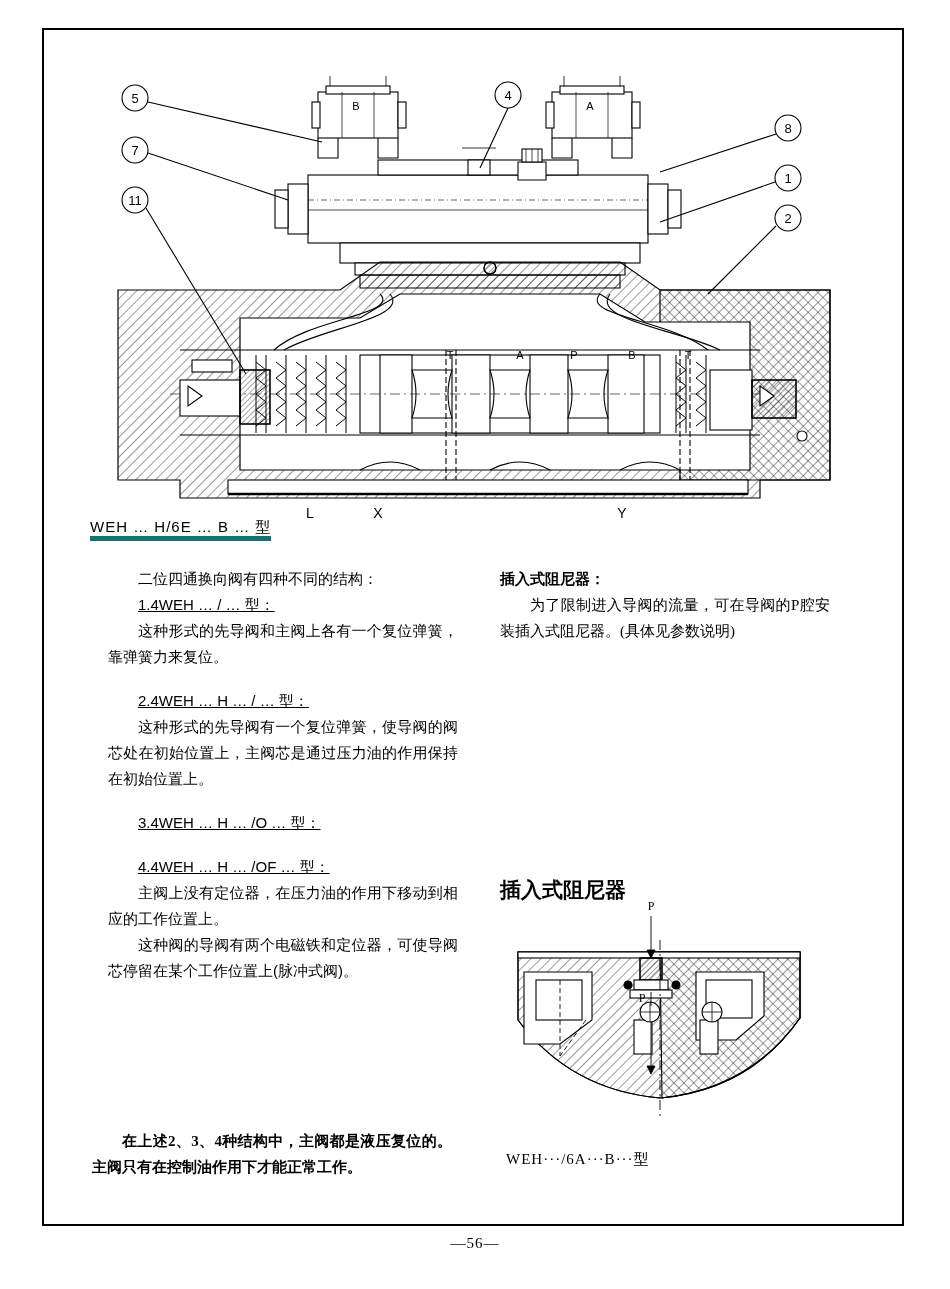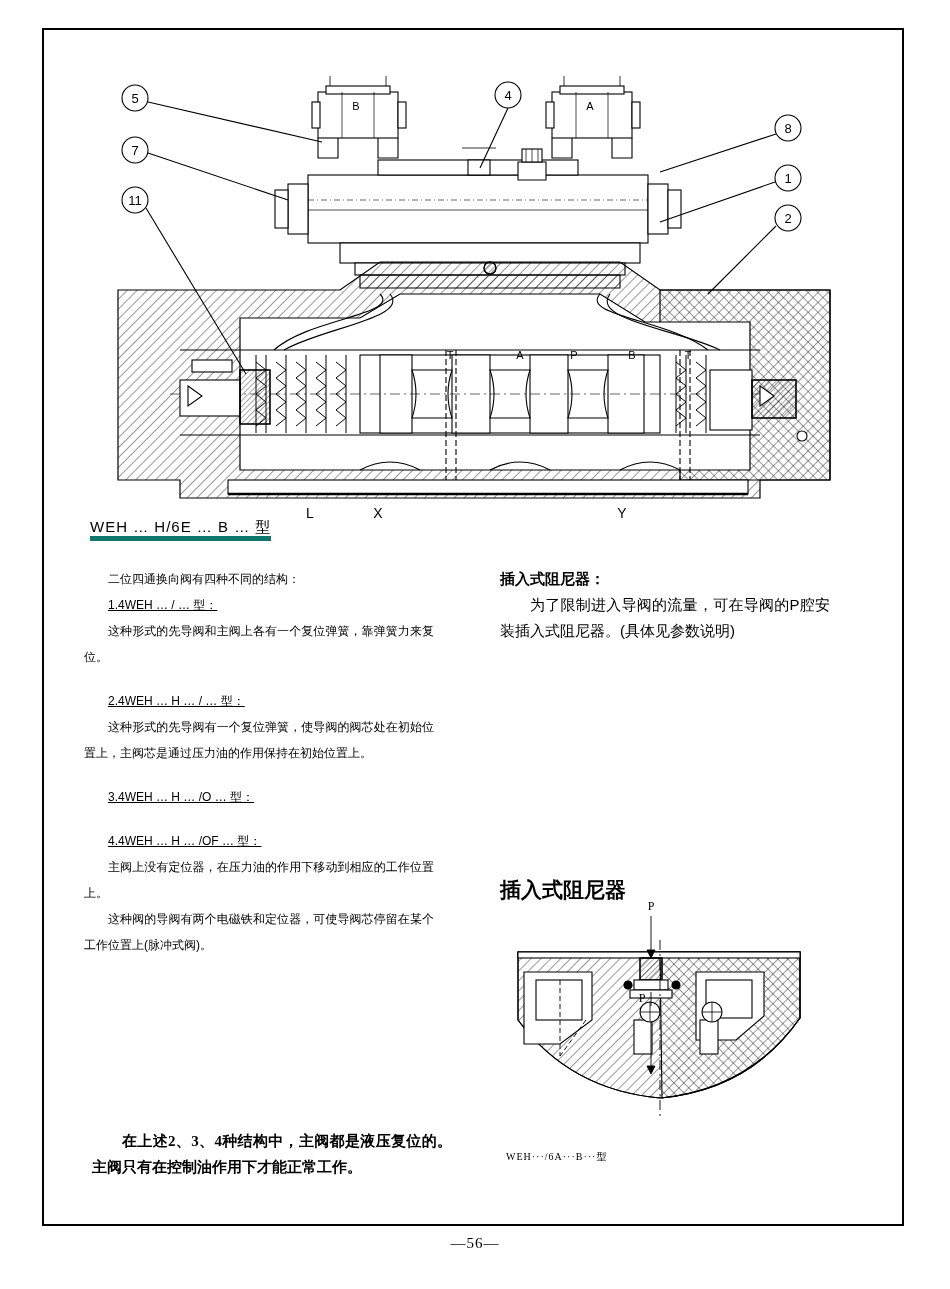--- a/index.html
+++ b/index.html
@@ -51,33 +51,33 @@
     font-size: 15px;
     letter-spacing: 1px;
     font-family: "Liberation Sans", sans-serif;
     white-space: nowrap;
   }
   .caption-main .u { border-bottom: 5px solid #0f766e; padding-bottom: 1px;}
 
   
   .col-left {
     position: absolute;
-    left: 84px; top: 566px;
+    left: 108px; top: 566px;
     width: 350px;
-    font-size: 12px;
+    font-size: 15px;
     line-height: 26px;
     font-family: "Liberation Sans", sans-serif;
   }
   .col-right {
     position: absolute;
     left: 500px; top: 566px;
     width: 330px;
     font-size: 15px;
     line-height: 26px;
-    font-family: Liberation Sans, sans-serif;
+    font-family: Liberation Serif, serif;
   }
   .p { margin: 0 0 0 0; text-align: justify; }
   .indent { text-indent: 2em; }
   .gap { height: 18px; }
   .bold { font-weight: bold; }
   .ul { text-decoration: underline; }
 
   .sub-figure-title {
     position: absolute;
     left: 500px; top: 876px;
@@ -86,21 +86,21 @@
     font-family: Liberation Sans, sans-serif;
   }
   .figure-damper {
     position: absolute;
     left: 500px; top: 880px;
     width: 330px; height: 260px;
   }
   .caption-damper {
     position: absolute;
     left: 506px; top: 1150px;
-    font-size: 10px;
+    font-size: 15px;
     letter-spacing: 1px;
     font-family: "Liberation Serif", serif;
     white-space: nowrap;
   }
   .final-note {
     position: absolute;
     left: 92px; top: 1128px;
     width: 360px;
     font-size: 15px;
     line-height: 26px;

